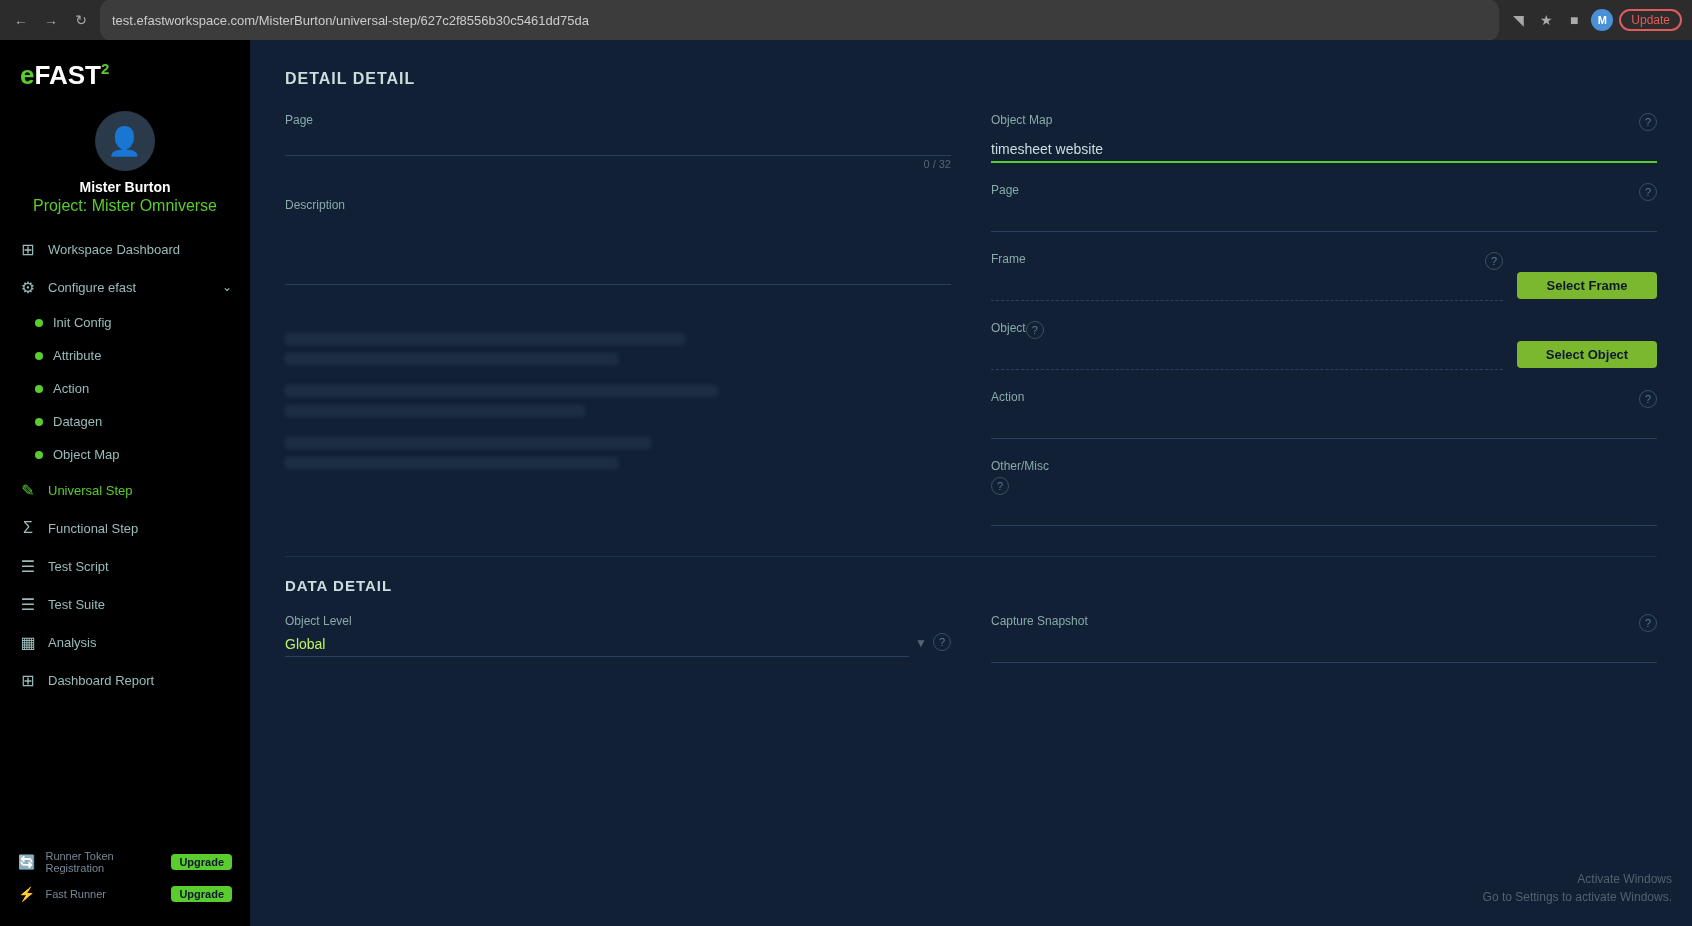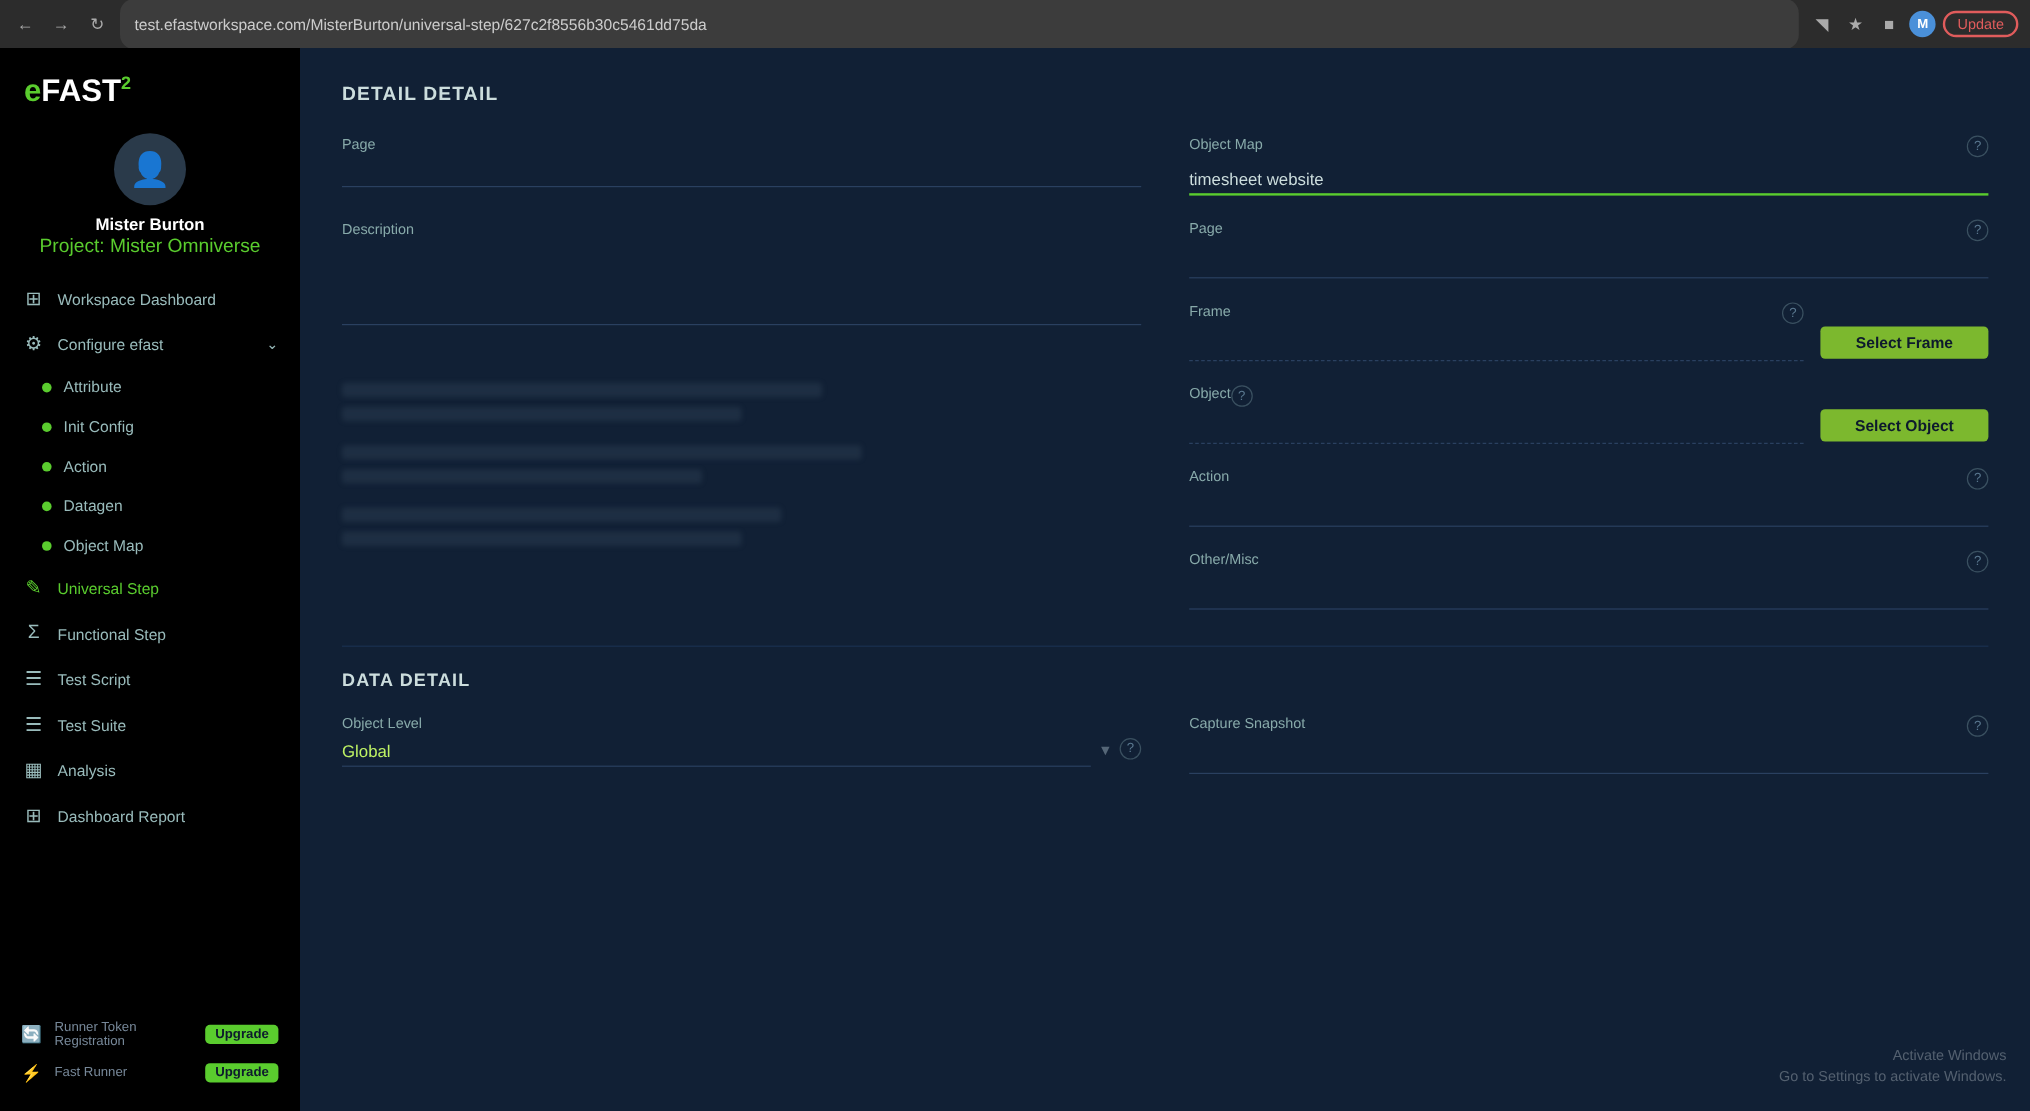--- a/index.html
+++ b/index.html
@@ -306,25 +306,25 @@
 
       <div class="sidebar-item">
         <span class="item-icon">⚙</span>
         <span class="item-label">Configure efast</span>
         <span class="chevron">⌄</span>
       </div>
 
       <div class="sidebar-submenu">
         <div class="sidebar-item">
           <span class="dot"></span>
-          <span class="item-label">Attribute</span>
+          <span class="item-label">Init Config</span>
         </div>
         <div class="sidebar-item">
           <span class="dot"></span>
-          <span class="item-label">Init Config</span>
+          <span class="item-label">Attribute</span>
         </div>
         <div class="sidebar-item">
           <span class="dot"></span>
           <span class="item-label">Action</span>
         </div>
         <div class="sidebar-item">
           <span class="dot"></span>
           <span class="item-label">Datagen</span>
         </div>
         <div class="sidebar-item">
@@ -382,20 +382,21 @@
 
     <div class="section-title">DETAIL DETAIL</div>
 
     <div class="action-form">
 
       <div class="left-col">
 
         <div class="form-field name-field-wrapper">
           <label class="form-label">Page</label>
           <input type="text" class="form-input" value="" style="">
+          <div class="field-counter">0 / 32</div>
         </div>
 
         <div class="form-field description-area-wrapper">
           <label class="form-label">Description</label>
           <textarea class="form-textarea" rows="4" style=""></textarea>
         </div>
 
         <div style="margin-top:20px;">
           <div class="blurred-row" style="width:60%;"></div>
           <div class="blurred-row" style="width:50%;"></div>
@@ -450,21 +451,21 @@
 
         <div class="form-field">
           <div style="display:flex;align-items:flex-start;justify-content:space-between;">
             <label class="form-label">Action</label>
             <div class="help-icon">?</div>
           </div>
           <input type="text" class="form-input" style="">
         </div>
 
         <div class="form-field">
-          <div style="display:flex;align-items:flex-start;justify-content:space-between;">
+          <div style="display:flex;align-items:flex-start;justify-content:space-between;flex-direction:column;">
             <label class="form-label">Other/Misc</label>
             <div class="help-icon">?</div>
           </div>
           <input type="text" class="form-input" style="">
         </div>
       </div>
     </div>
 
     <hr class="section-divider">
 

